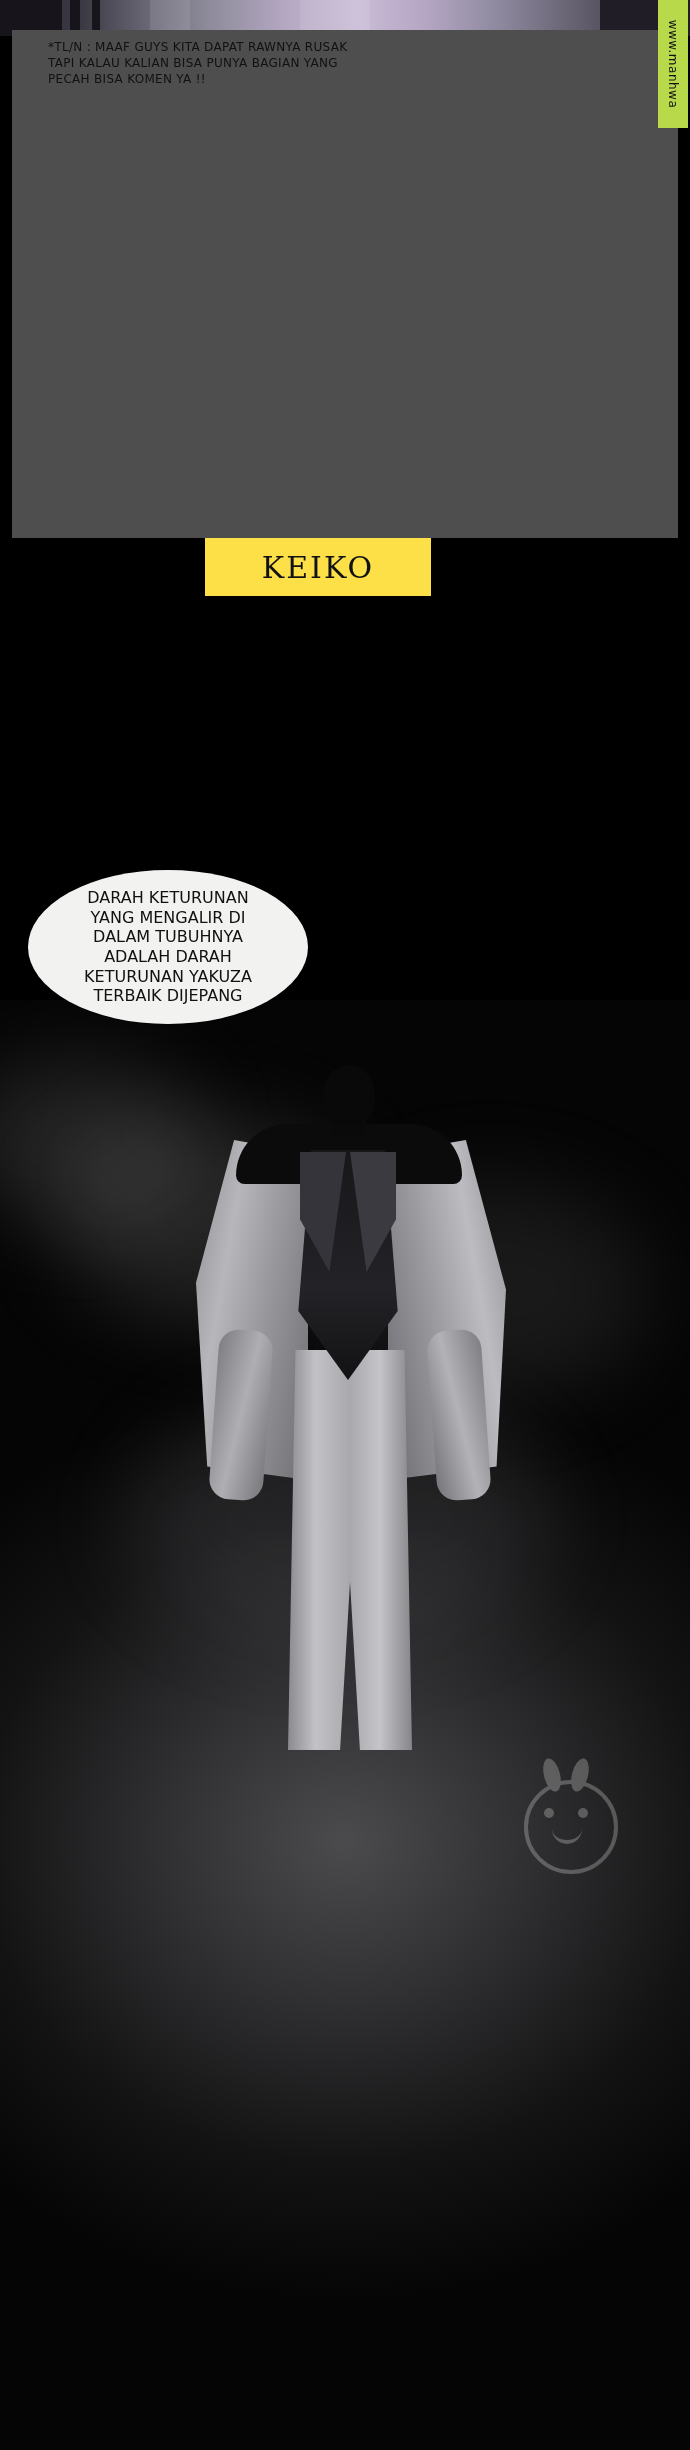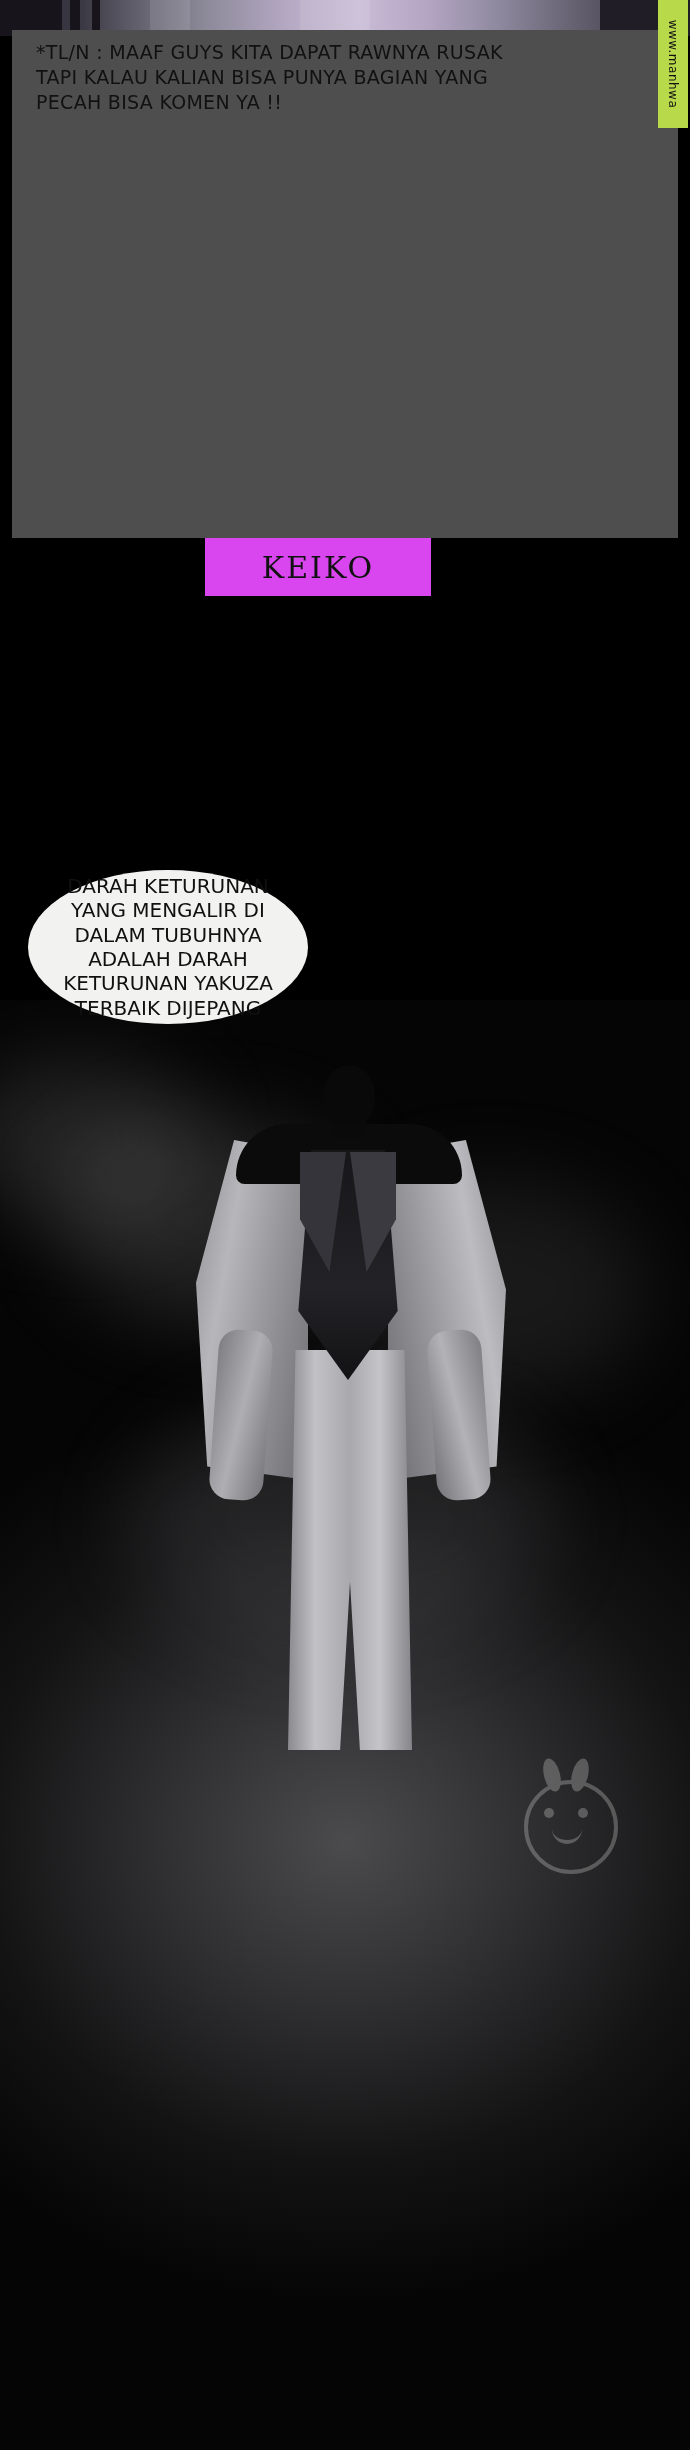--- a/index.html
+++ b/index.html
@@ -43,24 +43,24 @@
   
   .panel-grey {
     position: absolute;
     left: 12px; top: 30px;
     width: 666px; height: 508px;
     background: #4e4e4e;
     border: 0;
   }
   .tln-text {
     position: absolute;
-    left: 24px; top: 10px;
+    left: 36px; top: 10px;
     width: 620px;
     color: #111;
-    font-size: 19px;
+    font-size: 12px;
     line-height: 1.32;
     letter-spacing: 0.3px;
     white-space: pre-line;
     font-family: "DejaVu Sans", sans-serif;
     font-weight: 500;
   }
 
   
   .watermark-vert {
     position: absolute;
@@ -80,21 +80,21 @@
     color: #111;
     font-family: "DejaVu Sans", sans-serif;
     letter-spacing: 0.5px;
   }
 
   
   .name-box {
     position: absolute;
     left: 205px; top: 538px;
     width: 226px; height: 58px;
-    background: #d946ef;
+    background: #fde047;
     display: flex;
     align-items: center;
     justify-content: center;
   }
   .name-box span {
     font-family: "DejaVu Serif", serif;
     font-size: 30px;
     letter-spacing: 2px;
     color: #111;
   }
@@ -204,21 +204,21 @@
     text-align: center;
     color: #111;
     font-family: "DejaVu Sans", sans-serif;
     line-height: 1.22;
     white-space: pre-line;
     box-shadow: 0 0 0 1px rgba(0,0,0,0.15);
   }
   .balloon-1 {
     left: 28px; top: 870px;
     width: 280px; height: 154px;
-    font-size: 20px;
+    font-size: 16px;
   }
   .balloon-2 {
     left: 242px; top: 930px;
     width: 288px; height: 140px;
     font-size: 18px;
   }
   .balloon-inner { padding: 0 22px; }
 
   
   .logo-wm {

